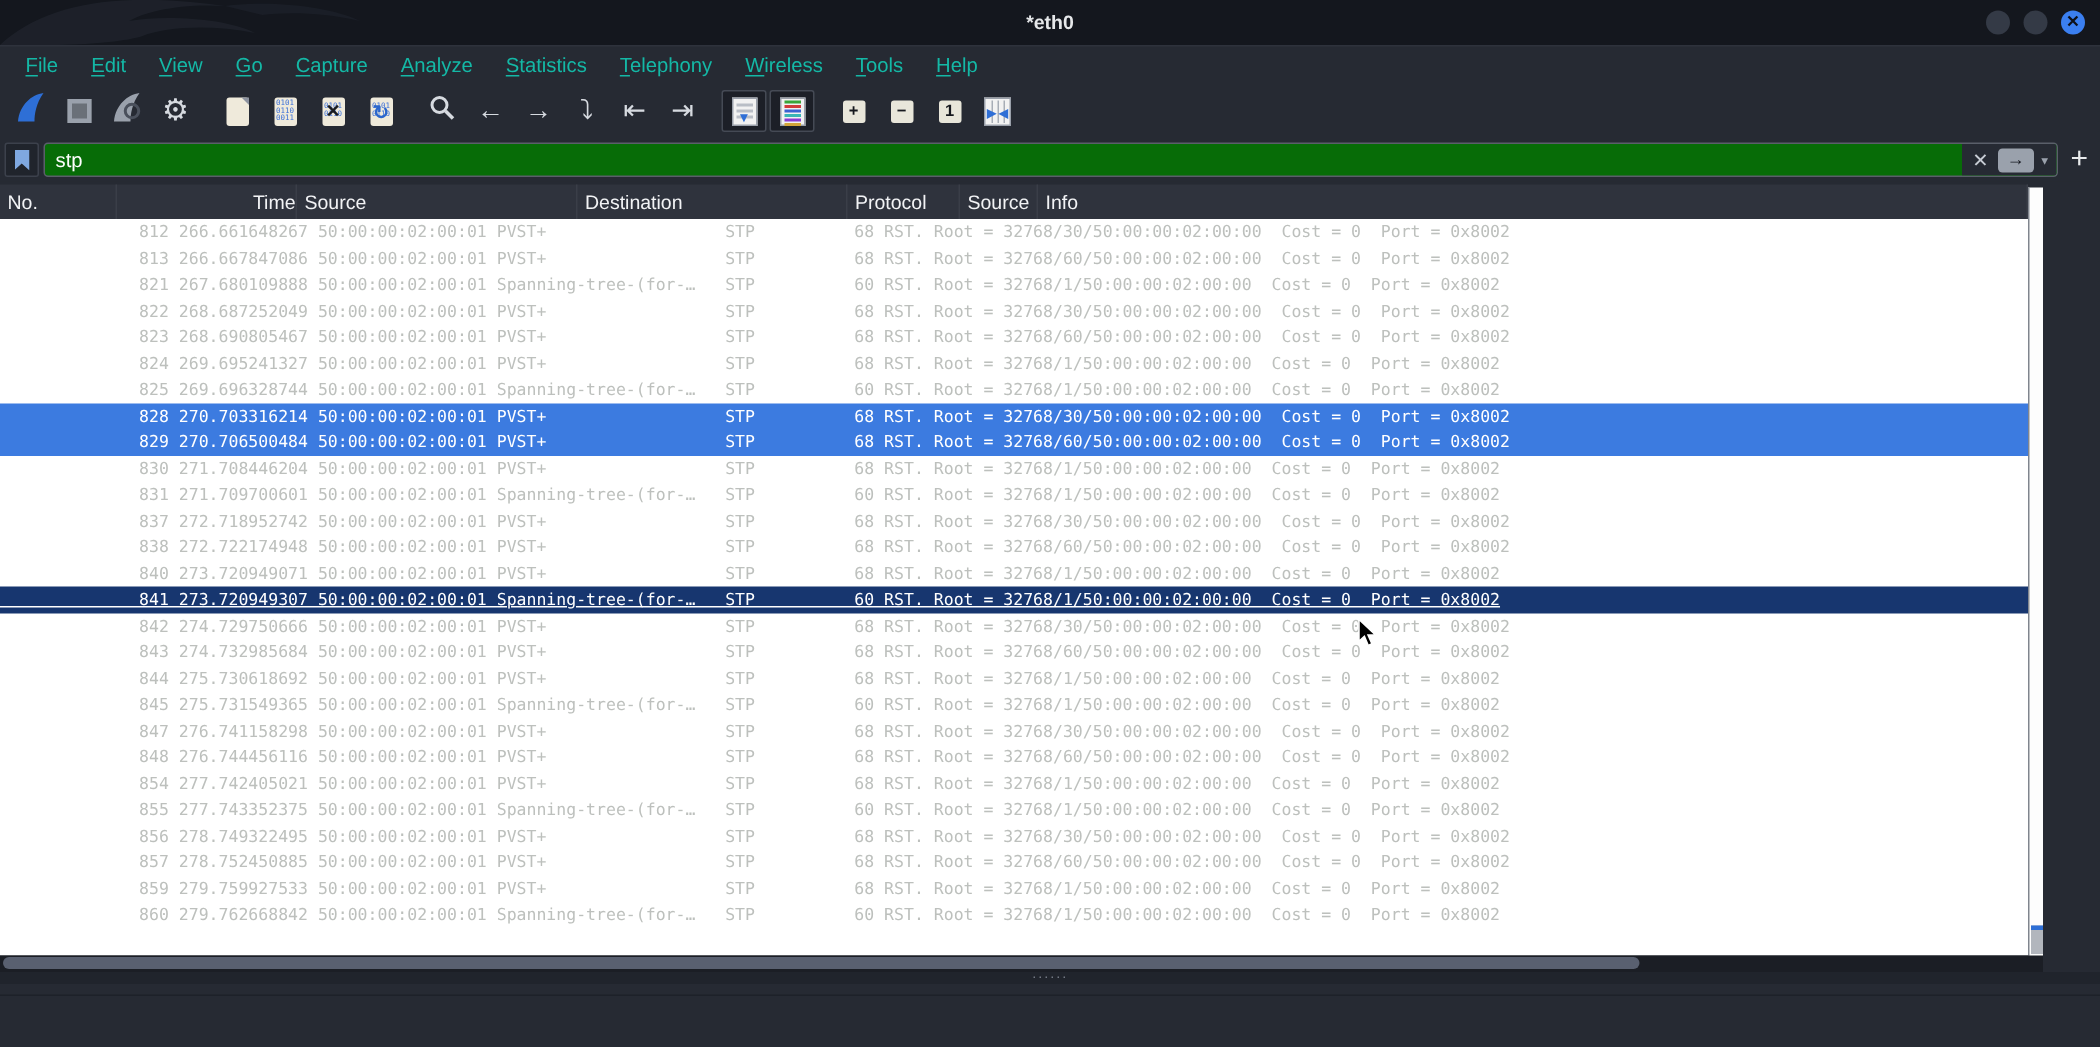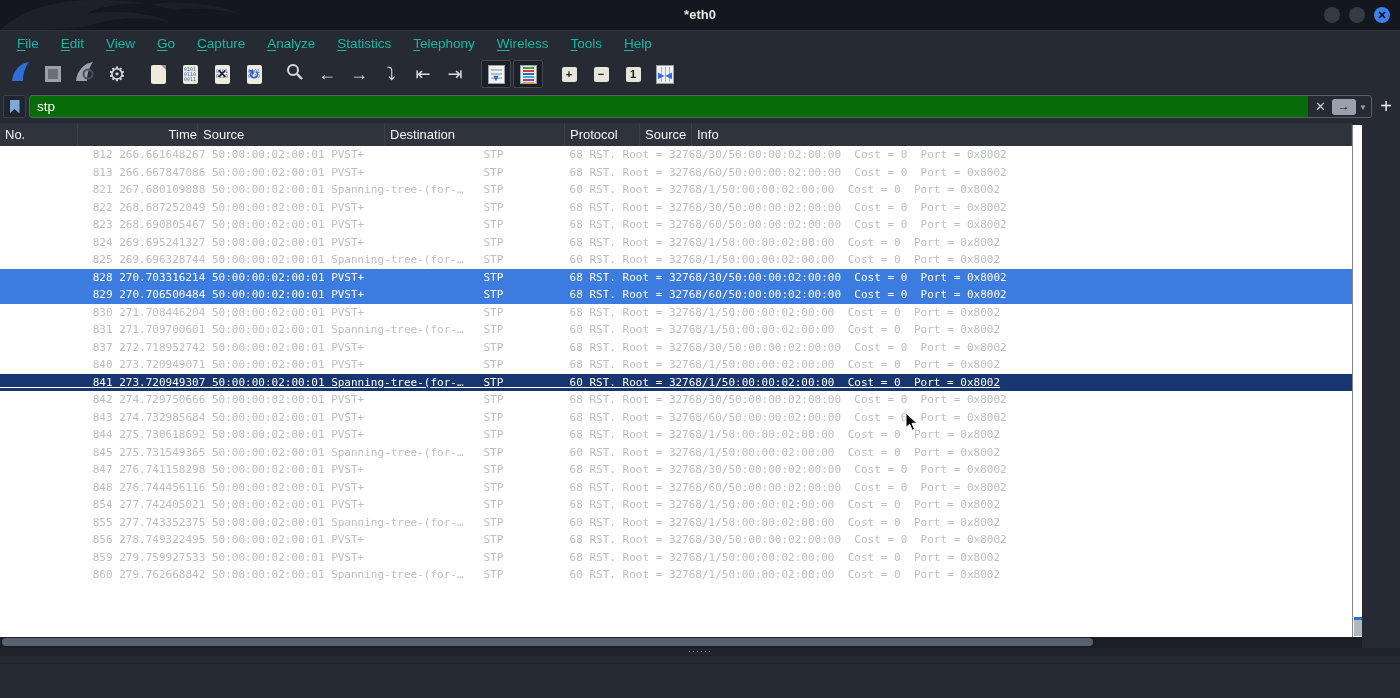--- a/index.html
+++ b/index.html
@@ -278,31 +278,33 @@
       <div class="prow">              821 267.680109888 50:00:00:02:00:01 Spanning-tree-(for-…   STP          60 RST. Root = 32768/1/50:00:00:02:00:00  Cost = 0  Port = 0x8002</div>
       <div class="prow">              822 268.687252049 50:00:00:02:00:01 PVST+                  STP          68 RST. Root = 32768/30/50:00:00:02:00:00  Cost = 0  Port = 0x8002</div>
       <div class="prow">              823 268.690805467 50:00:00:02:00:01 PVST+                  STP          68 RST. Root = 32768/60/50:00:00:02:00:00  Cost = 0  Port = 0x8002</div>
       <div class="prow">              824 269.695241327 50:00:00:02:00:01 PVST+                  STP          68 RST. Root = 32768/1/50:00:00:02:00:00  Cost = 0  Port = 0x8002</div>
       <div class="prow">              825 269.696328744 50:00:00:02:00:01 Spanning-tree-(for-…   STP          60 RST. Root = 32768/1/50:00:00:02:00:00  Cost = 0  Port = 0x8002</div>
       <div class="prow selected">              828 270.703316214 50:00:00:02:00:01 PVST+                  STP          68 RST. Root = 32768/30/50:00:00:02:00:00  Cost = 0  Port = 0x8002</div>
       <div class="prow selected">              829 270.706500484 50:00:00:02:00:01 PVST+                  STP          68 RST. Root = 32768/60/50:00:00:02:00:00  Cost = 0  Port = 0x8002</div>
       <div class="prow">              830 271.708446204 50:00:00:02:00:01 PVST+                  STP          68 RST. Root = 32768/1/50:00:00:02:00:00  Cost = 0  Port = 0x8002</div>
       <div class="prow">              831 271.709700601 50:00:00:02:00:01 Spanning-tree-(for-…   STP          60 RST. Root = 32768/1/50:00:00:02:00:00  Cost = 0  Port = 0x8002</div>
       <div class="prow">              837 272.718952742 50:00:00:02:00:01 PVST+                  STP          68 RST. Root = 32768/30/50:00:00:02:00:00  Cost = 0  Port = 0x8002</div>
+      <div class="prow">              838 272.722174948 50:00:00:02:00:01 PVST+                  STP          68 RST. Root = 32768/60/50:00:00:02:00:00  Cost = 0  Port = 0x8002</div>
       <div class="prow">              840 273.720949071 50:00:00:02:00:01 PVST+                  STP          68 RST. Root = 32768/1/50:00:00:02:00:00  Cost = 0  Port = 0x8002</div>
       <div class="prow focused">              841 273.720949307 50:00:00:02:00:01 Spanning-tree-(for-…   STP          60 RST. Root = 32768/1/50:00:00:02:00:00  Cost = 0  Port = 0x8002</div>
       <div class="prow">              842 274.729750666 50:00:00:02:00:01 PVST+                  STP          68 RST. Root = 32768/30/50:00:00:02:00:00  Cost = 0  Port = 0x8002</div>
       <div class="prow">              843 274.732985684 50:00:00:02:00:01 PVST+                  STP          68 RST. Root = 32768/60/50:00:00:02:00:00  Cost = 0  Port = 0x8002</div>
       <div class="prow">              844 275.730618692 50:00:00:02:00:01 PVST+                  STP          68 RST. Root = 32768/1/50:00:00:02:00:00  Cost = 0  Port = 0x8002</div>
       <div class="prow">              845 275.731549365 50:00:00:02:00:01 Spanning-tree-(for-…   STP          60 RST. Root = 32768/1/50:00:00:02:00:00  Cost = 0  Port = 0x8002</div>
       <div class="prow">              847 276.741158298 50:00:00:02:00:01 PVST+                  STP          68 RST. Root = 32768/30/50:00:00:02:00:00  Cost = 0  Port = 0x8002</div>
       <div class="prow">              848 276.744456116 50:00:00:02:00:01 PVST+                  STP          68 RST. Root = 32768/60/50:00:00:02:00:00  Cost = 0  Port = 0x8002</div>
       <div class="prow">              854 277.742405021 50:00:00:02:00:01 PVST+                  STP          68 RST. Root = 32768/1/50:00:00:02:00:00  Cost = 0  Port = 0x8002</div>
       <div class="prow">              855 277.743352375 50:00:00:02:00:01 Spanning-tree-(for-…   STP          60 RST. Root = 32768/1/50:00:00:02:00:00  Cost = 0  Port = 0x8002</div>
       <div class="prow">              856 278.749322495 50:00:00:02:00:01 PVST+                  STP          68 RST. Root = 32768/30/50:00:00:02:00:00  Cost = 0  Port = 0x8002</div>
+      <div class="prow">              857 278.752450885 50:00:00:02:00:01 PVST+                  STP          68 RST. Root = 32768/60/50:00:00:02:00:00  Cost = 0  Port = 0x8002</div>
       <div class="prow">              859 279.759927533 50:00:00:02:00:01 PVST+                  STP          68 RST. Root = 32768/1/50:00:00:02:00:00  Cost = 0  Port = 0x8002</div>
       <div class="prow">              860 279.762668842 50:00:00:02:00:01 Spanning-tree-(for-…   STP          60 RST. Root = 32768/1/50:00:00:02:00:00  Cost = 0  Port = 0x8002</div>
     </div>
 
   <div class="vscroll">
     <div class="vthumb"></div>
   </div>
 
   <div class="hscroll">
     <div class="hthumb"></div>

